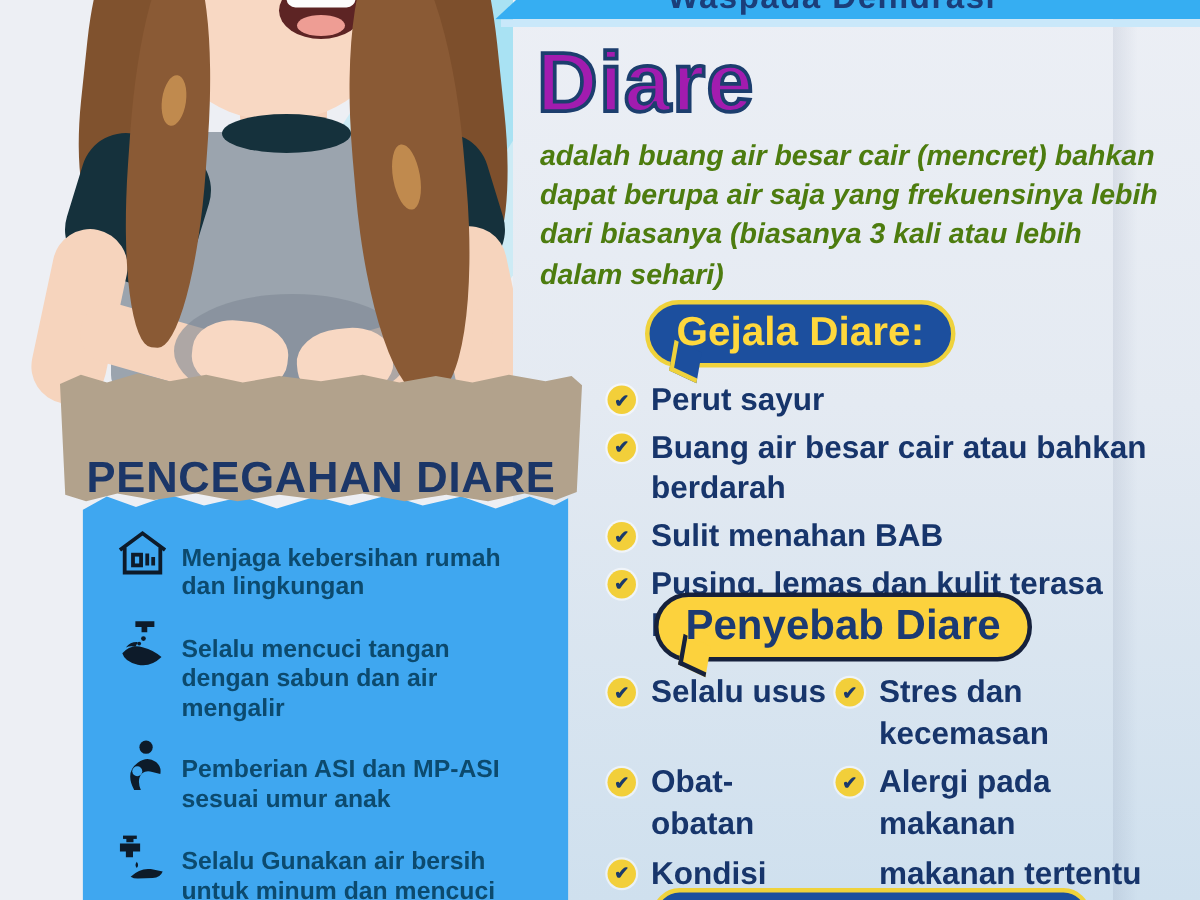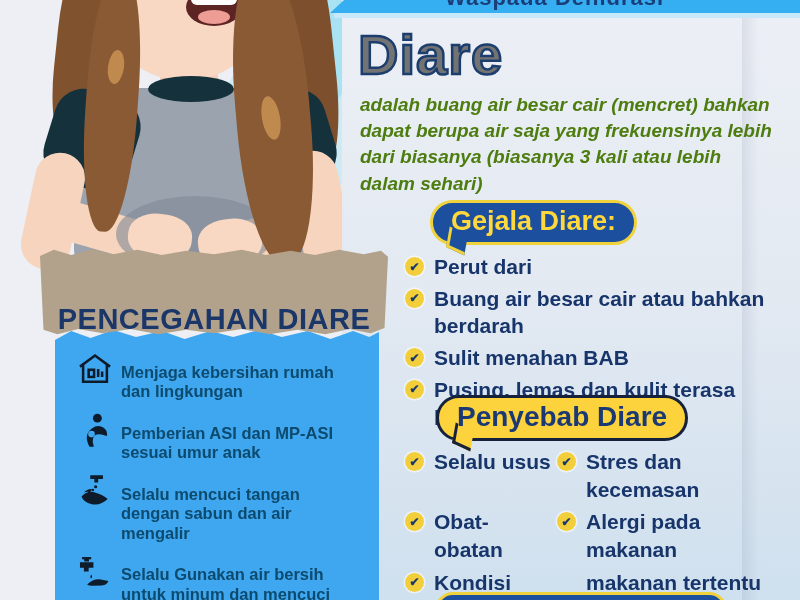--- a/index.html
+++ b/index.html
@@ -62,21 +62,21 @@
   #prevention-panel { position:absolute; left:55px; top:328px; width:324px; height:272px; background:#3fa7f0; z-index:7;
     clip-path:polygon(0 12px,5% 3px,11% 10px,18% 2px,25% 9px,33% 3px,40% 11px,48% 3px,55% 9px,63% 2px,70% 9px,78% 3px,85% 11px,92% 3px,97% 9px,100% 4px,100% 100%,0 100%);
     padding:20px 8px 0 14px; }
   .prev-item { display:flex; align-items:flex-start; margin-bottom:7px; }
   .prev-icon { width:52px; min-width:52px; display:flex; justify-content:center; padding-top:2px; }
   .prev-icon svg { width:38px; height:38px; }
   .prev-text { font-size:16.5px; font-weight:bold; color:#0c4a6e; line-height:1.18; width:232px;margin-top:15px; }
 
   
   #title { position:absolute; left:358px; top:22px; font-size:56px; font-weight:bold; letter-spacing:1px;
-    color:#737373; -webkit-text-stroke:2.5px #1c3e6e; z-index:7; }
+    color:#a21caf; -webkit-text-stroke:2.5px #1c3e6e; z-index:7; }
   #description { position:absolute; left:360px; top:92px; width:412px; font-size:19px; font-weight:bold;
     font-style:italic; color:#4d7c0f; line-height:1.38; z-index:7; }
 
   .bubble { position:absolute; z-index:7; border-radius:24px; padding:3px 18px 5px 18px; font-weight:bold; white-space:nowrap; }
   .bubble .tail { position:absolute; left:14px; bottom:-9px; width:20px; height:20px; transform:rotate(25deg) skewX(15deg); z-index:-1; }
   #gejala-bubble { left:430px; top:200px; background:#1c4f9e; border:3px solid #efd23c; color:#ffd83d; font-size:27px; }
   #gejala-bubble .tail { background:#1c4f9e; border-left:3px solid #efd23c; border-bottom:3px solid #efd23c; }
   #penyebab-bubble { left:436px; top:395px; background:#fcd23d; border:3px solid #16213c; color:#1b3a73; font-size:28px; }
   #penyebab-bubble .tail { background:#fcd23d; border-left:3px solid #16213c; border-bottom:3px solid #16213c; }
 
@@ -143,21 +143,21 @@
   <div id="description">adalah buang air besar cair (mencret) bahkan dapat berupa air saja yang frekuensinya lebih dari biasanya (biasanya 3 kali atau lebih dalam sehari)</div>
 
   <div class="bubble" id="gejala-bubble">
     <span>Gejala Diare:</span>
     <span class="tail"></span>
   </div>
 
   <div id="gejala-list">
     <div class="check-item">
       <span class="check-bullet">✔</span>
-      <span class="check-text">Perut dari</span>
+      <span class="check-text">Perut sayur</span>
     </div>
     <div class="check-item">
       <span class="check-bullet">✔</span>
       <span class="check-text">Buang air besar cair atau bahkan berdarah</span>
     </div>
     <div class="check-item">
       <span class="check-bullet">✔</span>
       <span class="check-text">Sulit menahan BAB</span>
     </div>
     <div class="check-item">
@@ -220,42 +220,42 @@
               <rect x="8" y="12.5" width="3.4" height="4.5"></rect>
               <path d="M14 17 v-5 M16.5 17 v-3.5"></path>
             </g>
           </svg>
       </span>
       <span class="prev-text">Menjaga kebersihan rumah dan lingkungan</span>
     </div>
     <div class="prev-item">
       <span class="prev-icon">
         <svg viewBox="0 0 24 24" fill="#0d1b2a">
-            <circle cx="13.5" cy="4.5" r="2.8"></circle>
-            <path d="M8.5 22.5 q-4-7.5 1.5-11.5 q4-2.8 7.5-.4 q2.6 1.9 2 5.2 l-3.4-.9 q-4.4-1-5.4 2.6 q-.6 2.2.6 5 Z"></path>
-            <circle cx="9.8" cy="14.6" r="2.1" fill="#3fa7f0"></circle>
-          </svg>
-      </span>
-      <span class="prev-text">Pemberian ASI dan MP-ASI sesuai umur anak</span>
-    </div>
-    <div class="prev-item">
-      <span class="prev-icon">
-        <svg viewBox="0 0 24 24" fill="#0d1b2a">
             <path d="M9 2 h8 v2.4 h-3 v2.2 h-2.4 V4.4 H9 Z"></path>
             <circle cx="12.4" cy="9.3" r="1"></circle>
             <circle cx="10.6" cy="11.4" r="0.8"></circle>
             <path d="M3.5 15.5 q3.5-4 8.5-2.6 q5 1.3 8 4.2 q-4.5 4.4-10 3.2 q-5.5-1.2-6.5-4.8 Z"></path>
             <path d="M5 13 q2-2.4 5-2.2 l-1 2 q-2-.6-4 .2 Z"></path>
           </svg>
       </span>
       <span class="prev-text">Selalu mencuci tangan dengan sabun dan air mengalir</span>
     </div>
     <div class="prev-item">
       <span class="prev-icon">
         <svg viewBox="0 0 24 24" fill="#0d1b2a">
+            <circle cx="13.5" cy="4.5" r="2.8"></circle>
+            <path d="M8.5 22.5 q-4-7.5 1.5-11.5 q4-2.8 7.5-.4 q2.6 1.9 2 5.2 l-3.4-.9 q-4.4-1-5.4 2.6 q-.6 2.2.6 5 Z"></path>
+            <circle cx="9.8" cy="14.6" r="2.1" fill="#3fa7f0"></circle>
+          </svg>
+      </span>
+      <span class="prev-text">Pemberian ASI dan MP-ASI sesuai umur anak</span>
+    </div>
+    <div class="prev-item">
+      <span class="prev-icon">
+        <svg viewBox="0 0 24 24" fill="#0d1b2a">
             <path d="M2.5 6.5 h8.5 v3.4 h-3 v2.4 h-3 V9.9 H2.5 Z"></path>
             <rect x="5.2" y="4" width="3" height="2"></rect>
             <rect x="3.8" y="3.2" width="5.8" height="1.4"></rect>
             <path d="M9.6 14.2 q1.1 1.5 0 2.6 q-1.1-1.1 0-2.6 Z"></path>
             <path d="M7 20.5 q4-3.8 8.5-3.2 l5 1 q-1 2.6-4.2 2.8 l-6.3.2 q-1.8 0-3-.8 Z"></path>
           </svg>
       </span>
       <span class="prev-text">Selalu Gunakan air bersih untuk minum dan mencuci peralatan makan, serta sayur dan buah</span>
     </div>
     <div class="prev-item">

